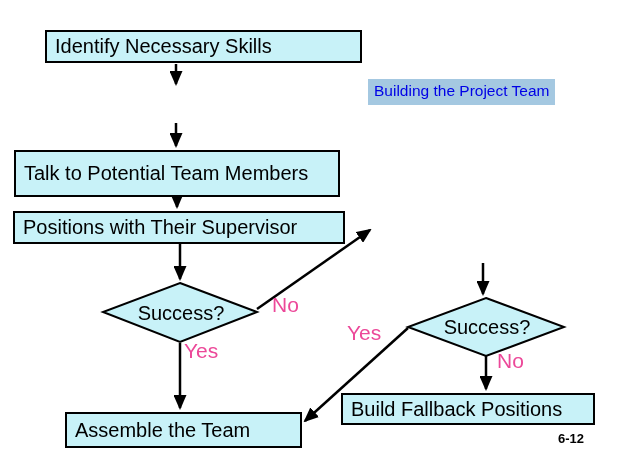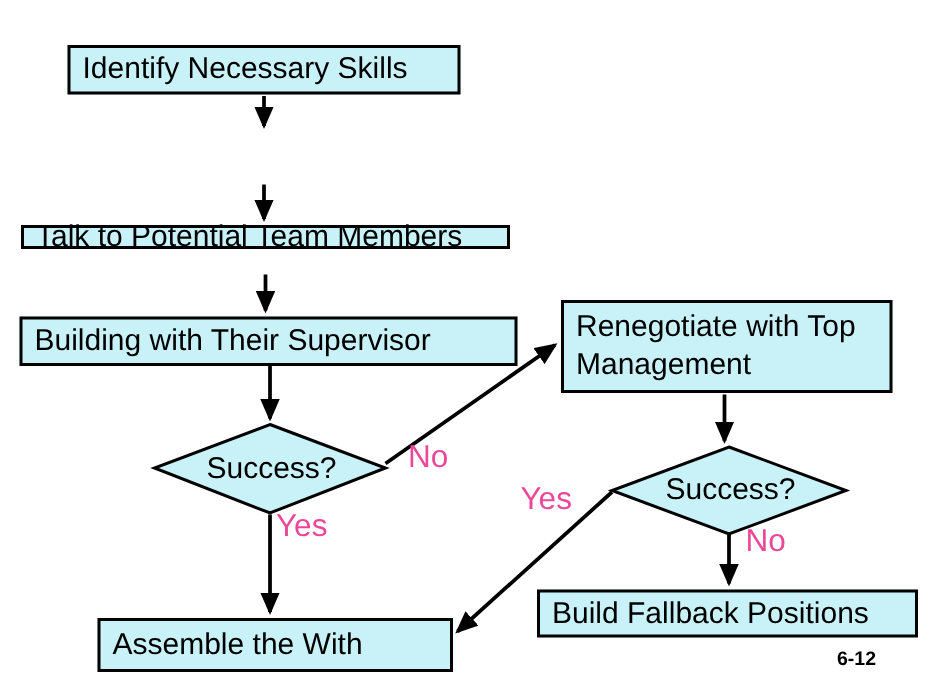--- a/index.html
+++ b/index.html
@@ -69,41 +69,41 @@
     <line class="edge" x1="257" y1="309" x2="370" y2="230"></line>
     <line class="edge" x1="180" y1="343" x2="180" y2="408"></line>
     <line class="edge" x1="483" y1="263" x2="483" y2="294"></line>
     <line class="edge" x1="408" y1="328" x2="305" y2="421"></line>
     <line class="edge" x1="486" y1="356" x2="486" y2="389"></line>
 
     <polygon class="diamond" points="180,283 257,312 180,342 103,312"></polygon>
     <polygon class="diamond" points="486,298 564,327 486,356 408,327"></polygon>
   </svg>
 
-  <div class="node" style="left:45px;top:30px;width:262px;height:33px;text-align:right;">Identify Necessary Skills</div>
+  <div class="node" style="left:45px;top:30px;width:317px;height:33px;text-align:right;">Identify Necessary Skills</div>
 
 
-  <div class="node" style="left:14px;top:150px;width:326px;height:16px;">Talk to Potential Team Members</div>
+  <div class="node" style="left:14px;top:150px;width:326px;height:47px;">Talk to Potential Team Members</div>
 
-  <div class="node" style="left:13px;top:211px;width:332px;height:33px;">Building with Their Supervisor</div>
+  <div class="node" style="left:13px;top:211px;width:332px;height:33px;">Positions with Their Supervisor</div>
 
-  <div class="node wrap" style="left:374px;top:200px;width:221px;height:62px;">Renegotiate with Top Management</div>
 
-  <div class="node" style="left:65px;top:412px;width:237px;height:36px;">Assemble the With</div>
+  <div class="node" style="left:65px;top:412px;width:237px;height:36px;">Assemble the Team</div>
 
-  <div class="node" style="left:358px;top:393px;width:254px;height:32px;">Build Fallback Positions</div>
+  <div class="node" style="left:341px;top:393px;width:254px;height:32px;">Build Fallback Positions</div>
 
   <div class="dlabel" style="left:181px;top:313px;">Success?</div>
 
   <div class="dlabel" style="left:487px;top:327px;">Success?</div>
 
   <div class="elabel" style="left:272px;top:293px;">No</div>
 
   <div class="elabel" style="left:184px;top:339px;">Yes</div>
 
   <div class="elabel" style="left:347px;top:321px;">Yes</div>
 
   <div class="elabel" style="left:497px;top:349px;">No</div>
 
+  <div id="title">Building the Project Team</div>
 
   <div id="page-num">6-12</div>
 
 </div>
 
 </body></html>

